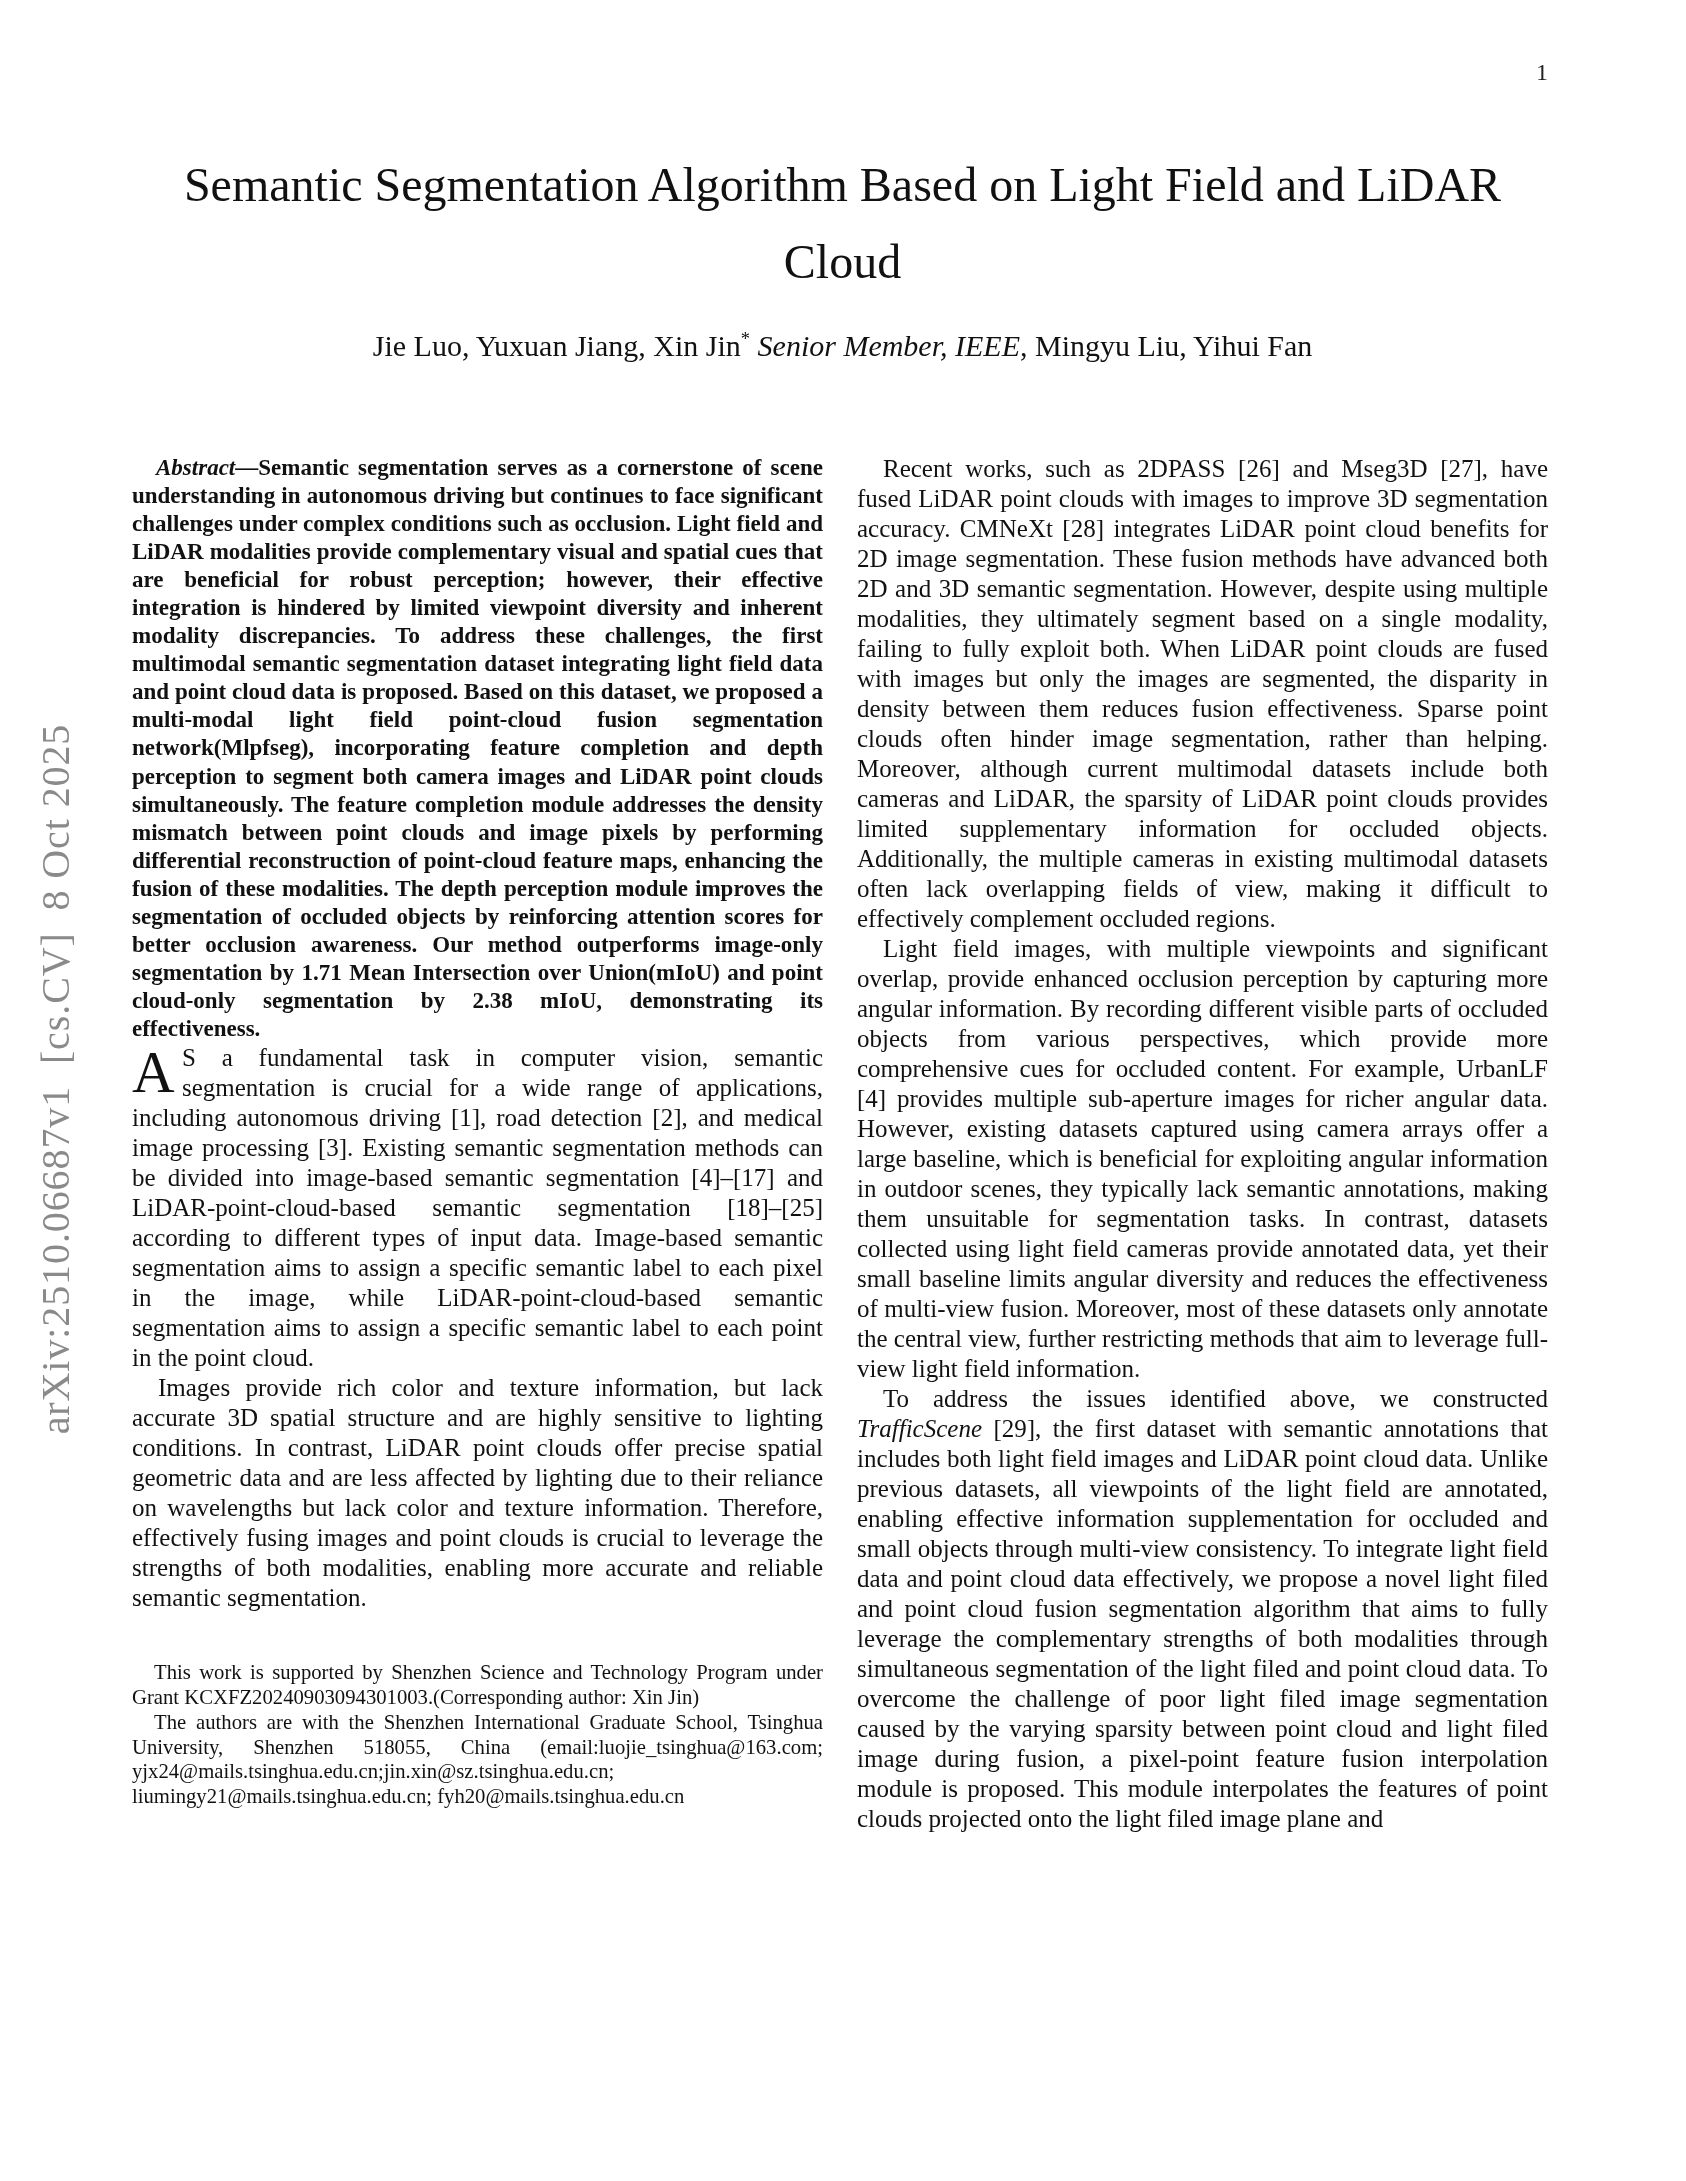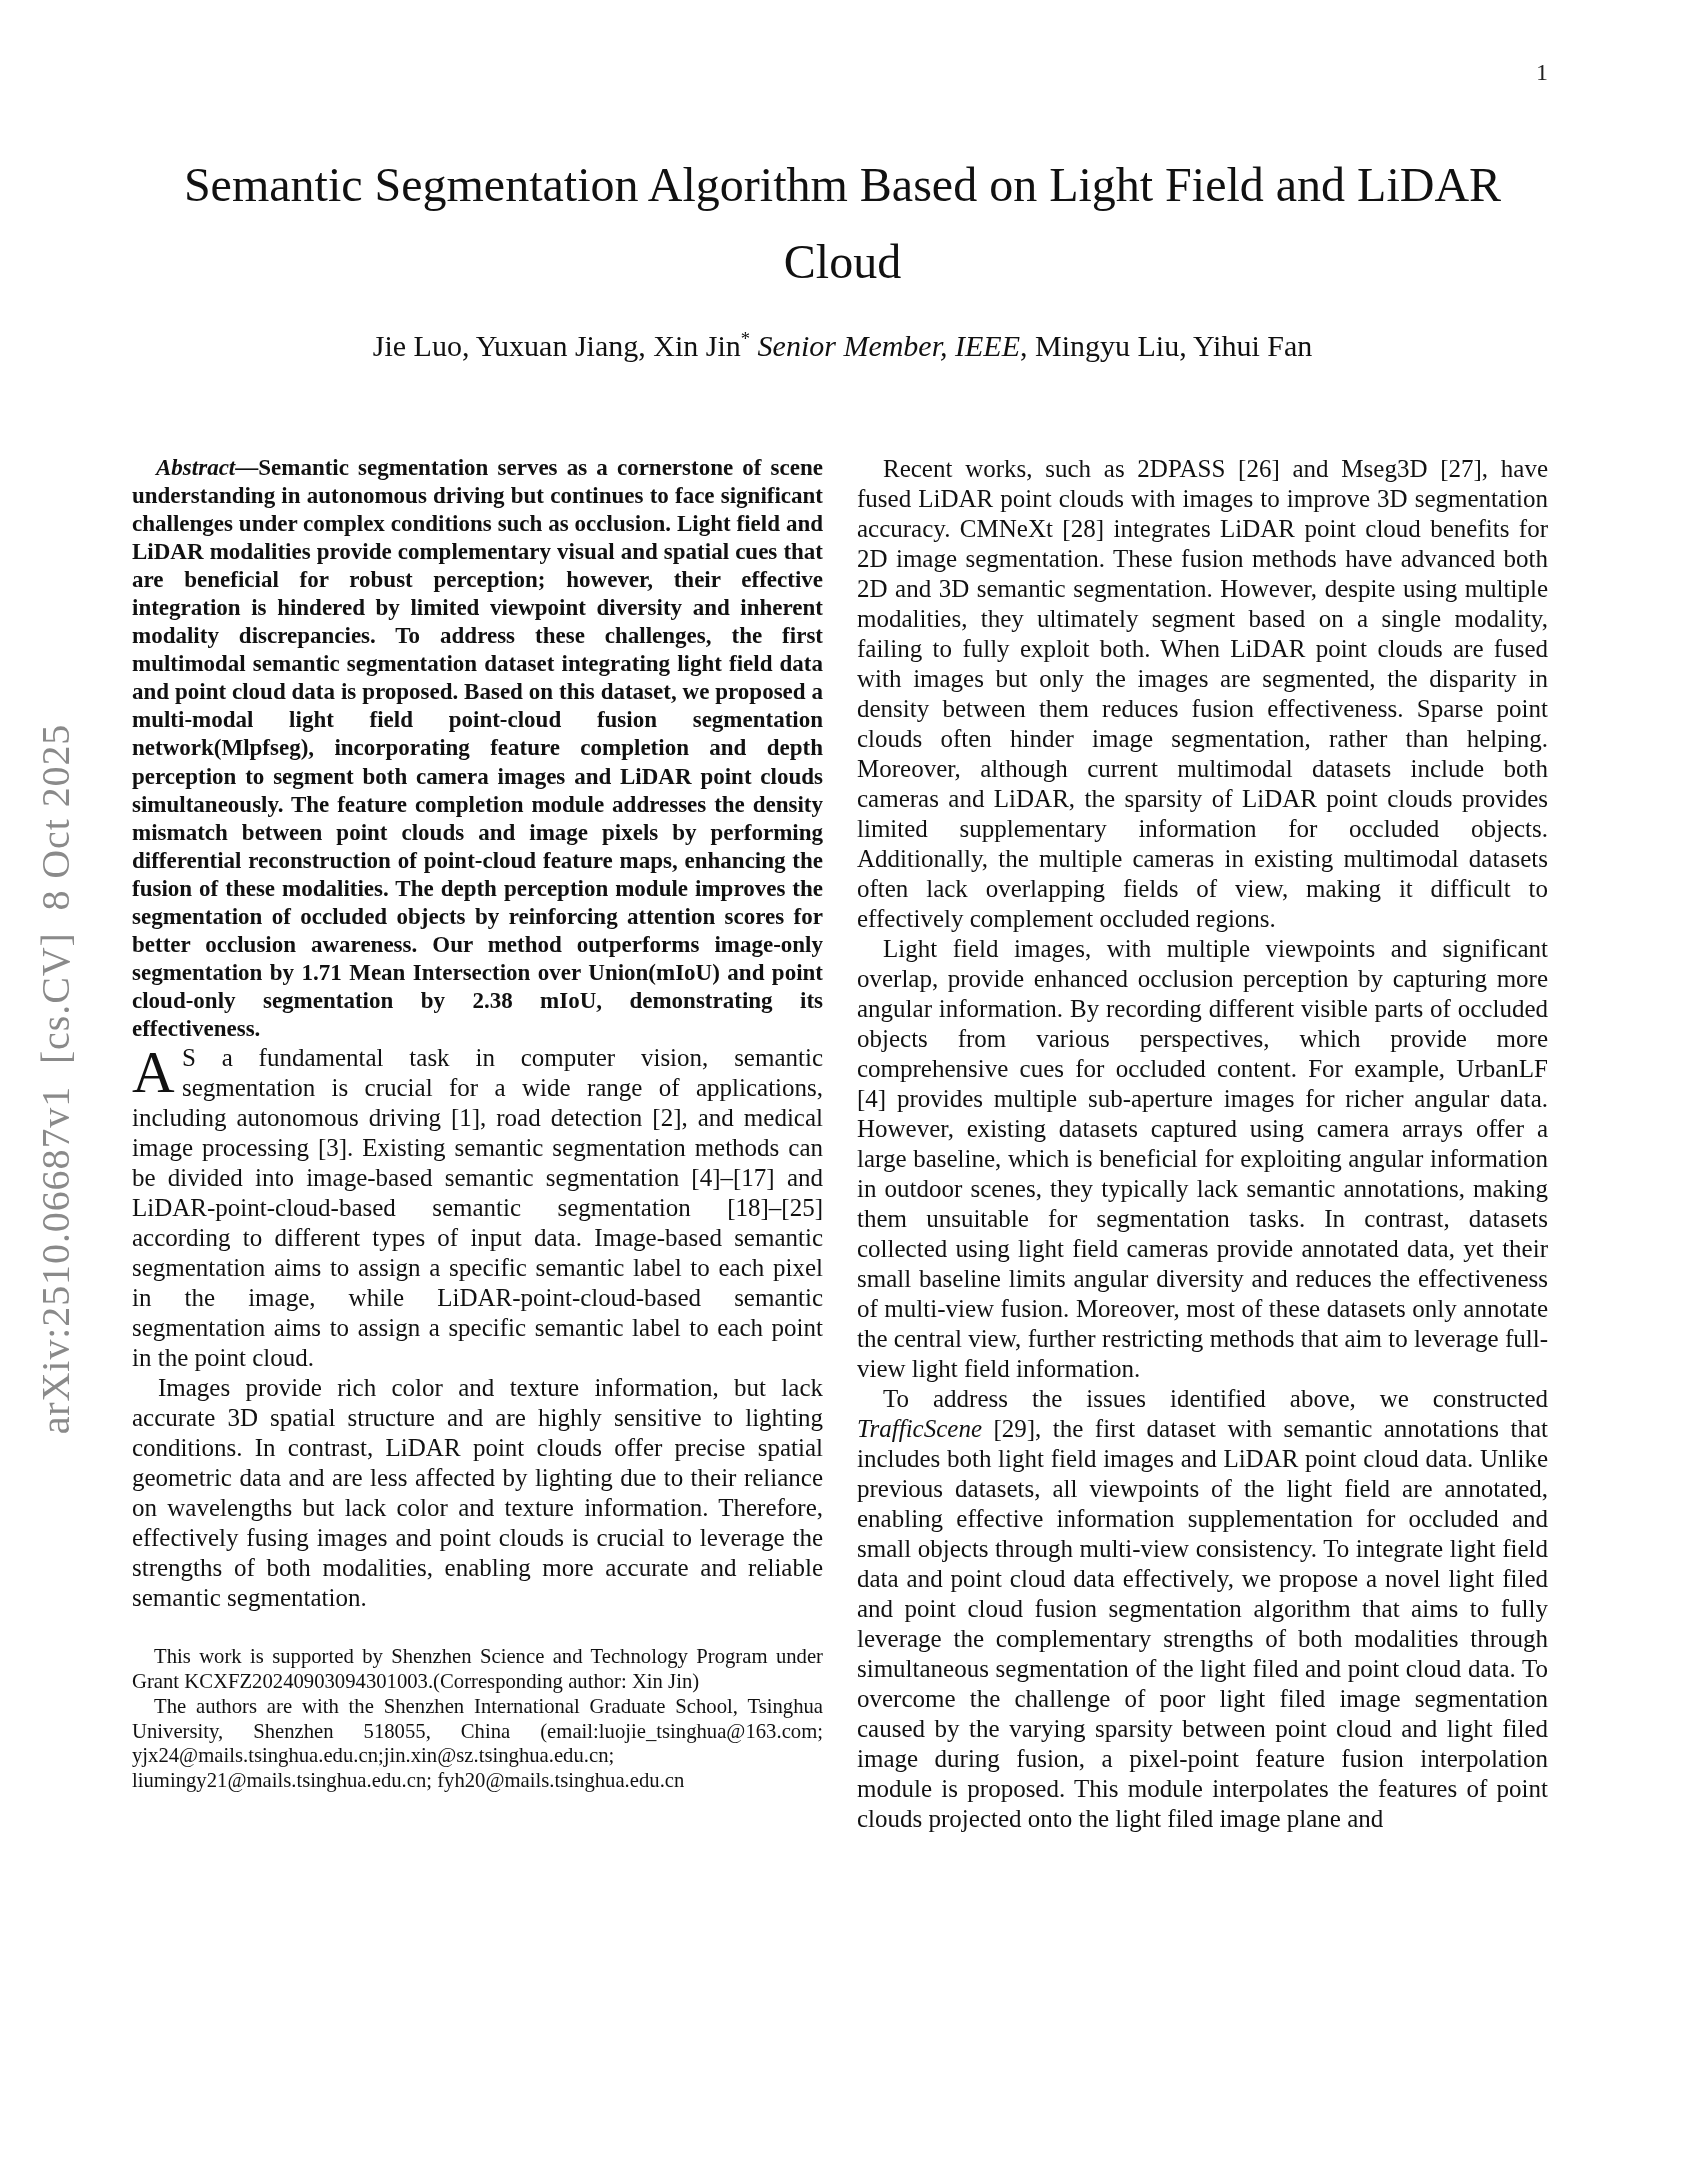--- a/index.html
+++ b/index.html
@@ -94,21 +94,21 @@
     text-indent: 26px;
     hyphens: auto;
   }
   .first-para { text-indent: 0; }
   .dropcap {
     float: left;
     font-size: 59px;
     line-height: 50px;
     padding: 3.7px 7.3px 0 0;
   }
-  .footnotes { margin-top: 31px; }
+  .footnotes { margin-top: 47px; }
   .footnote {
     margin: 0;
     font-size: 20.7px;
     line-height: 1.2;
     text-align: justify;
     text-indent: 22px;
     hyphens: auto;
   }
 </style>
 </head>

